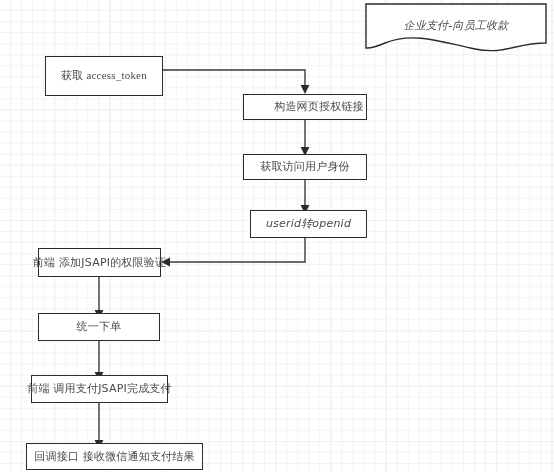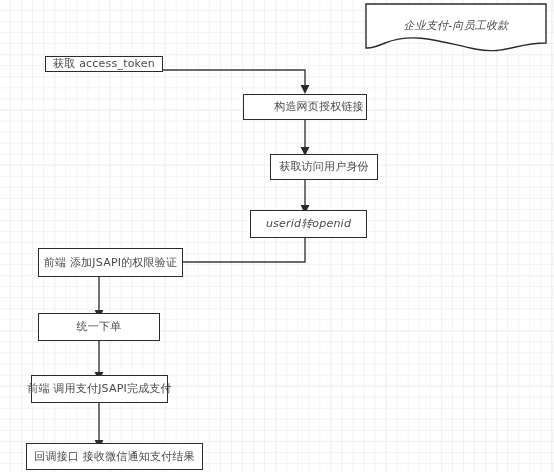--- a/index.html
+++ b/index.html
@@ -122,37 +122,37 @@
     </g>
   </svg>
 
   <div id="doc-shape">
     <svg viewBox="0 0 182 50" xmlns="http://www.w3.org/2000/svg">
       <path d="M1,1 L181,1 L181,40 C150,40 140,52 110,46 C80,40 50,28 20,40 C12,43.5 6,45.5 1,45 Z" fill="#ffffff" stroke="#2b2b2b" stroke-width="1.4" stroke-linejoin="miter"></path>
     </svg>
     <div class="doc-text">企业支付-向员工收款</div>
   </div>
 
-  <div class="node" id="n-token" style="left:45px; top:56px; width:118px; height:16px;">
+  <div class="node" id="n-token" style="left:45px; top:56px; width:118px; height:40px;font-family:Liberation Serif, serif;">
     <span class="node-label">获取 access_token</span>
   </div>
 
   <div class="node" id="n-authlink" style="left:243px; top:94px; width:124px; height:26px;padding-left:28px;">
     <span class="node-label">构造网页授权链接</span>
   </div>
 
-  <div class="node" id="n-identity" style="left:243px; top:154px; width:108px; height:26px;margin-left:27px;">
+  <div class="node" id="n-identity" style="left:243px; top:154px; width:124px; height:26px;">
     <span class="node-label">获取访问用户身份</span>
   </div>
 
   <div class="node" id="n-openid" style="left:250px; top:210px; width:117px; height:28px;font-style:italic;">
     <span class="node-label">userid转openid</span>
   </div>
 
-  <div class="node" id="n-jsapiauth" style="left:38px; top:248px; width:145px; height:29px;">
+  <div class="node" id="n-jsapiauth" style="left:38px; top:248px; width:123px; height:29px;">
     <span class="node-label">前端 添加JSAPI的权限验证</span>
   </div>
 
   <div class="node" id="n-unifyorder" style="left:38px; top:313px; width:122px; height:28px;">
     <span class="node-label">统一下单</span>
   </div>
 
   <div class="node" id="n-jsapipay" style="left:31px; top:375px; width:137px; height:28px;">
     <span class="node-label">前端 调用支付JSAPI完成支付</span>
   </div>

